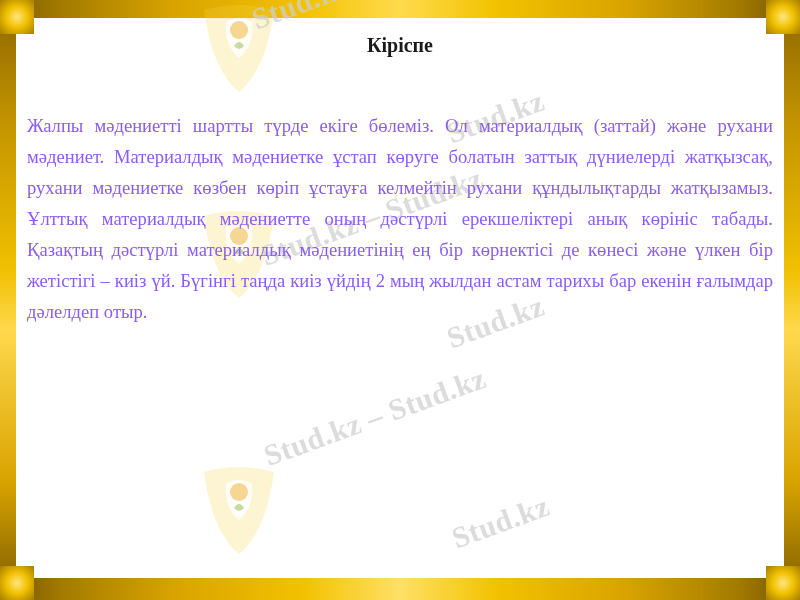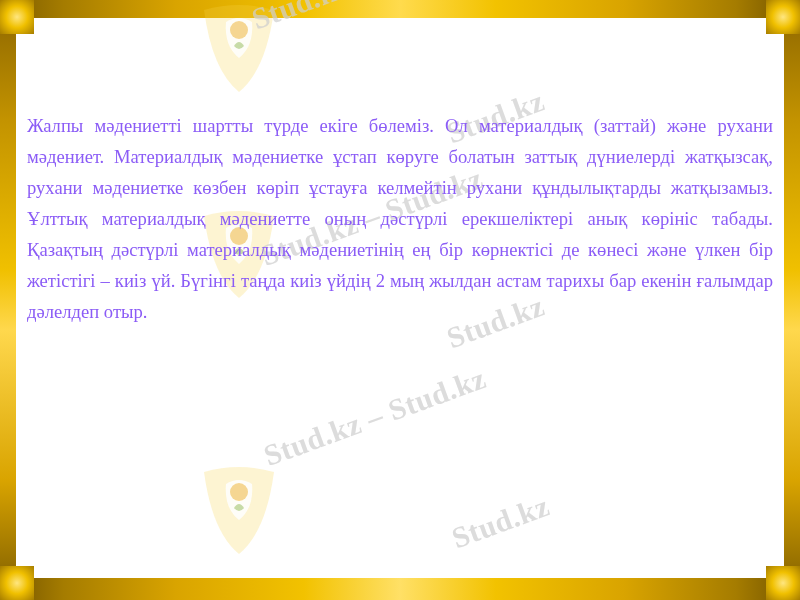--- a/index.html
+++ b/index.html
@@ -172,16 +172,17 @@
 
     <div class="wm-text wm1">Stud.kz</div>
     <div class="wm-text wm2">Stud.kz</div>
     <div class="wm-text wm3">Stud.kz – Stud.kz</div>
     <div class="wm-text wm4">Stud.kz</div>
     <div class="wm-text wm5">Stud.kz – Stud.kz</div>
     <div class="wm-text wm6">Stud.kz</div>
   </div>
 
   <div class="content">
+    <div class="slide-title">Кіріспе</div>
     <div class="body-text">Жалпы мәдениетті шартты түрде екіге бөлеміз. Ол материалдық (заттай) және рухани мәдениет. Материалдық мәдениетке ұстап көруге болатын заттық дүниелерді жатқызсақ, рухани мәдениетке көзбен көріп ұстауға келмейтін рухани құндылықтарды жатқызамыз. Ұлттық материалдық мәдениетте оның дәстүрлі ерекшеліктері анық көрініс табады. Қазақтың дәстүрлі материалдық мәдениетінің ең бір көрнектісі де көнесі және үлкен бір жетістігі – киіз үй. Бүгінгі таңда киіз үйдің 2 мың жылдан астам тарихы бар екенін ғалымдар дәлелдеп отыр.</div>
   </div>
 
 </div>
 
 </body></html>

